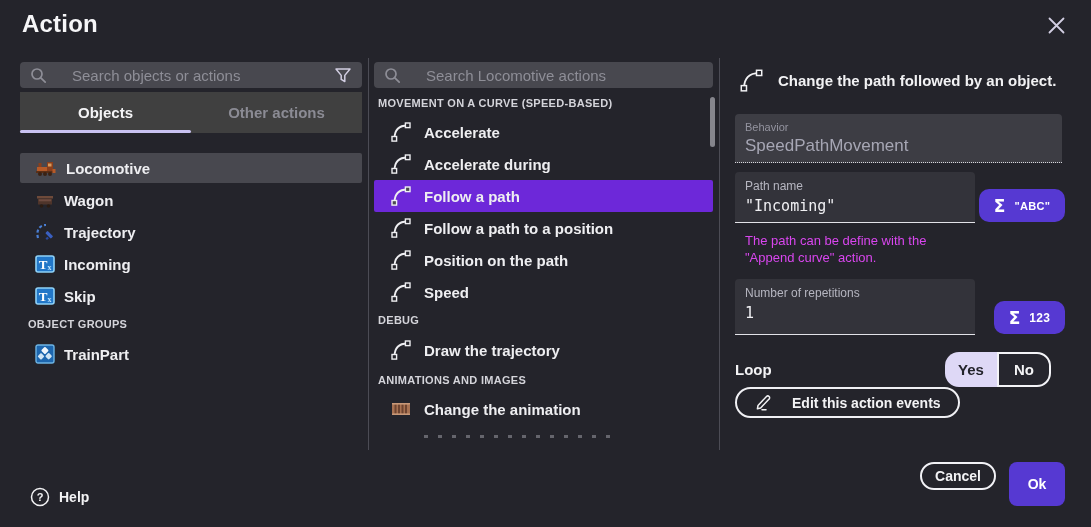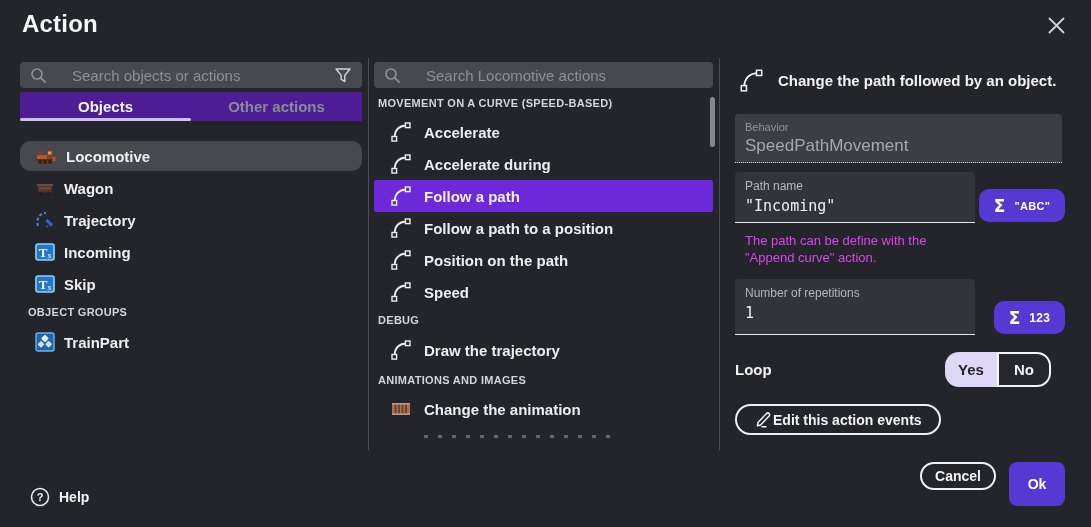--- a/index.html
+++ b/index.html
@@ -29,34 +29,34 @@
     display:flex; align-items:center; padding:0 10px; gap:25px;
   }
   .searchbar input {
     flex:1; background:transparent; border:none; outline:none;
     font-family:"Liberation Sans", sans-serif;
     font-size:15px; color:#e8e8ec;
   }
   .searchbar input::placeholder { color:#8e8e97; }
 
   
-  .tabbar { margin-top:4px; height:29px; background:#4c1d95; display:flex; position:relative; }
+  .tabbar { margin-top:4px; height:41px; background:#404040; display:flex; position:relative; }
   .tab { flex:1; display:flex; align-items:center; justify-content:center; font-size:15px; font-weight:700; cursor:pointer; }
   .tab.active { color:#f4f4f6; }
   .tab.inactive { color:#8b8b94; }
   .tab-underline { position:absolute; left:0; bottom:0; width:50%; height:3px; background:#c9c2f2; border-radius:2px; }
 
   
   .obj-list { margin-top:20px; }
   .obj-row {
     height:30px; margin-bottom:2px; display:flex; align-items:center;
     padding-left:15px; gap:9px; border-radius:2px; cursor:pointer;
     font-size:15px; font-weight:700; color:#eeeef1;
   }
-  .obj-row.selected { background:#48484f;border-radius:10px; }
+  .obj-row.selected { background:#48484f; }
   .sec-header { font-size:11px; font-weight:700; color:#d4d4da; letter-spacing:.3px; }
   .left-sec { margin:7px 0 9px 8px; }
 
   
   .mid-sec { margin:9px 0 5px 4px; }
   .act-row {
     height:32px; display:flex; align-items:center; padding-left:16px; gap:12px;
     font-size:15px; font-weight:700; color:#eeeef1; cursor:pointer; border-radius:2px;
   }
   .act-row.selected { background:#6d28d9; }
@@ -112,21 +112,21 @@
     display:flex; align-items:center; justify-content:center;
     font-size:15px; font-weight:700; cursor:pointer;
   }
   .toggle .no {
     width:54px; background:#26262e; color:#f4f4f6; border:2px solid #f4f4f8;
     border-radius:0 14px 14px 0; display:flex; align-items:center; justify-content:center;
     font-size:15px; font-weight:700; cursor:pointer;
   }
 
   .edit-btn {
-    margin-top:17px; height:31px; display:inline-flex; align-items:center; gap:0;
+    height:31px; display:inline-flex; align-items:center; gap:19px;
     padding:0 17px; background:transparent; border:2px solid #f0f0f4; border-radius:16px;
     color:#f2f2f4; font-size:14px; font-weight:700; cursor:pointer;
     font-family:"Liberation Sans", sans-serif;
   }
 
   
   .help-row { left:30px; bottom:20px; display:flex; align-items:center; gap:9px; cursor:pointer; }
   .help-text { font-size:14px; font-weight:700; color:#f2f2f4; }
   .footer-btns { right:26px; bottom:21px; display:flex; gap:13px; }
   .btn-cancel {

